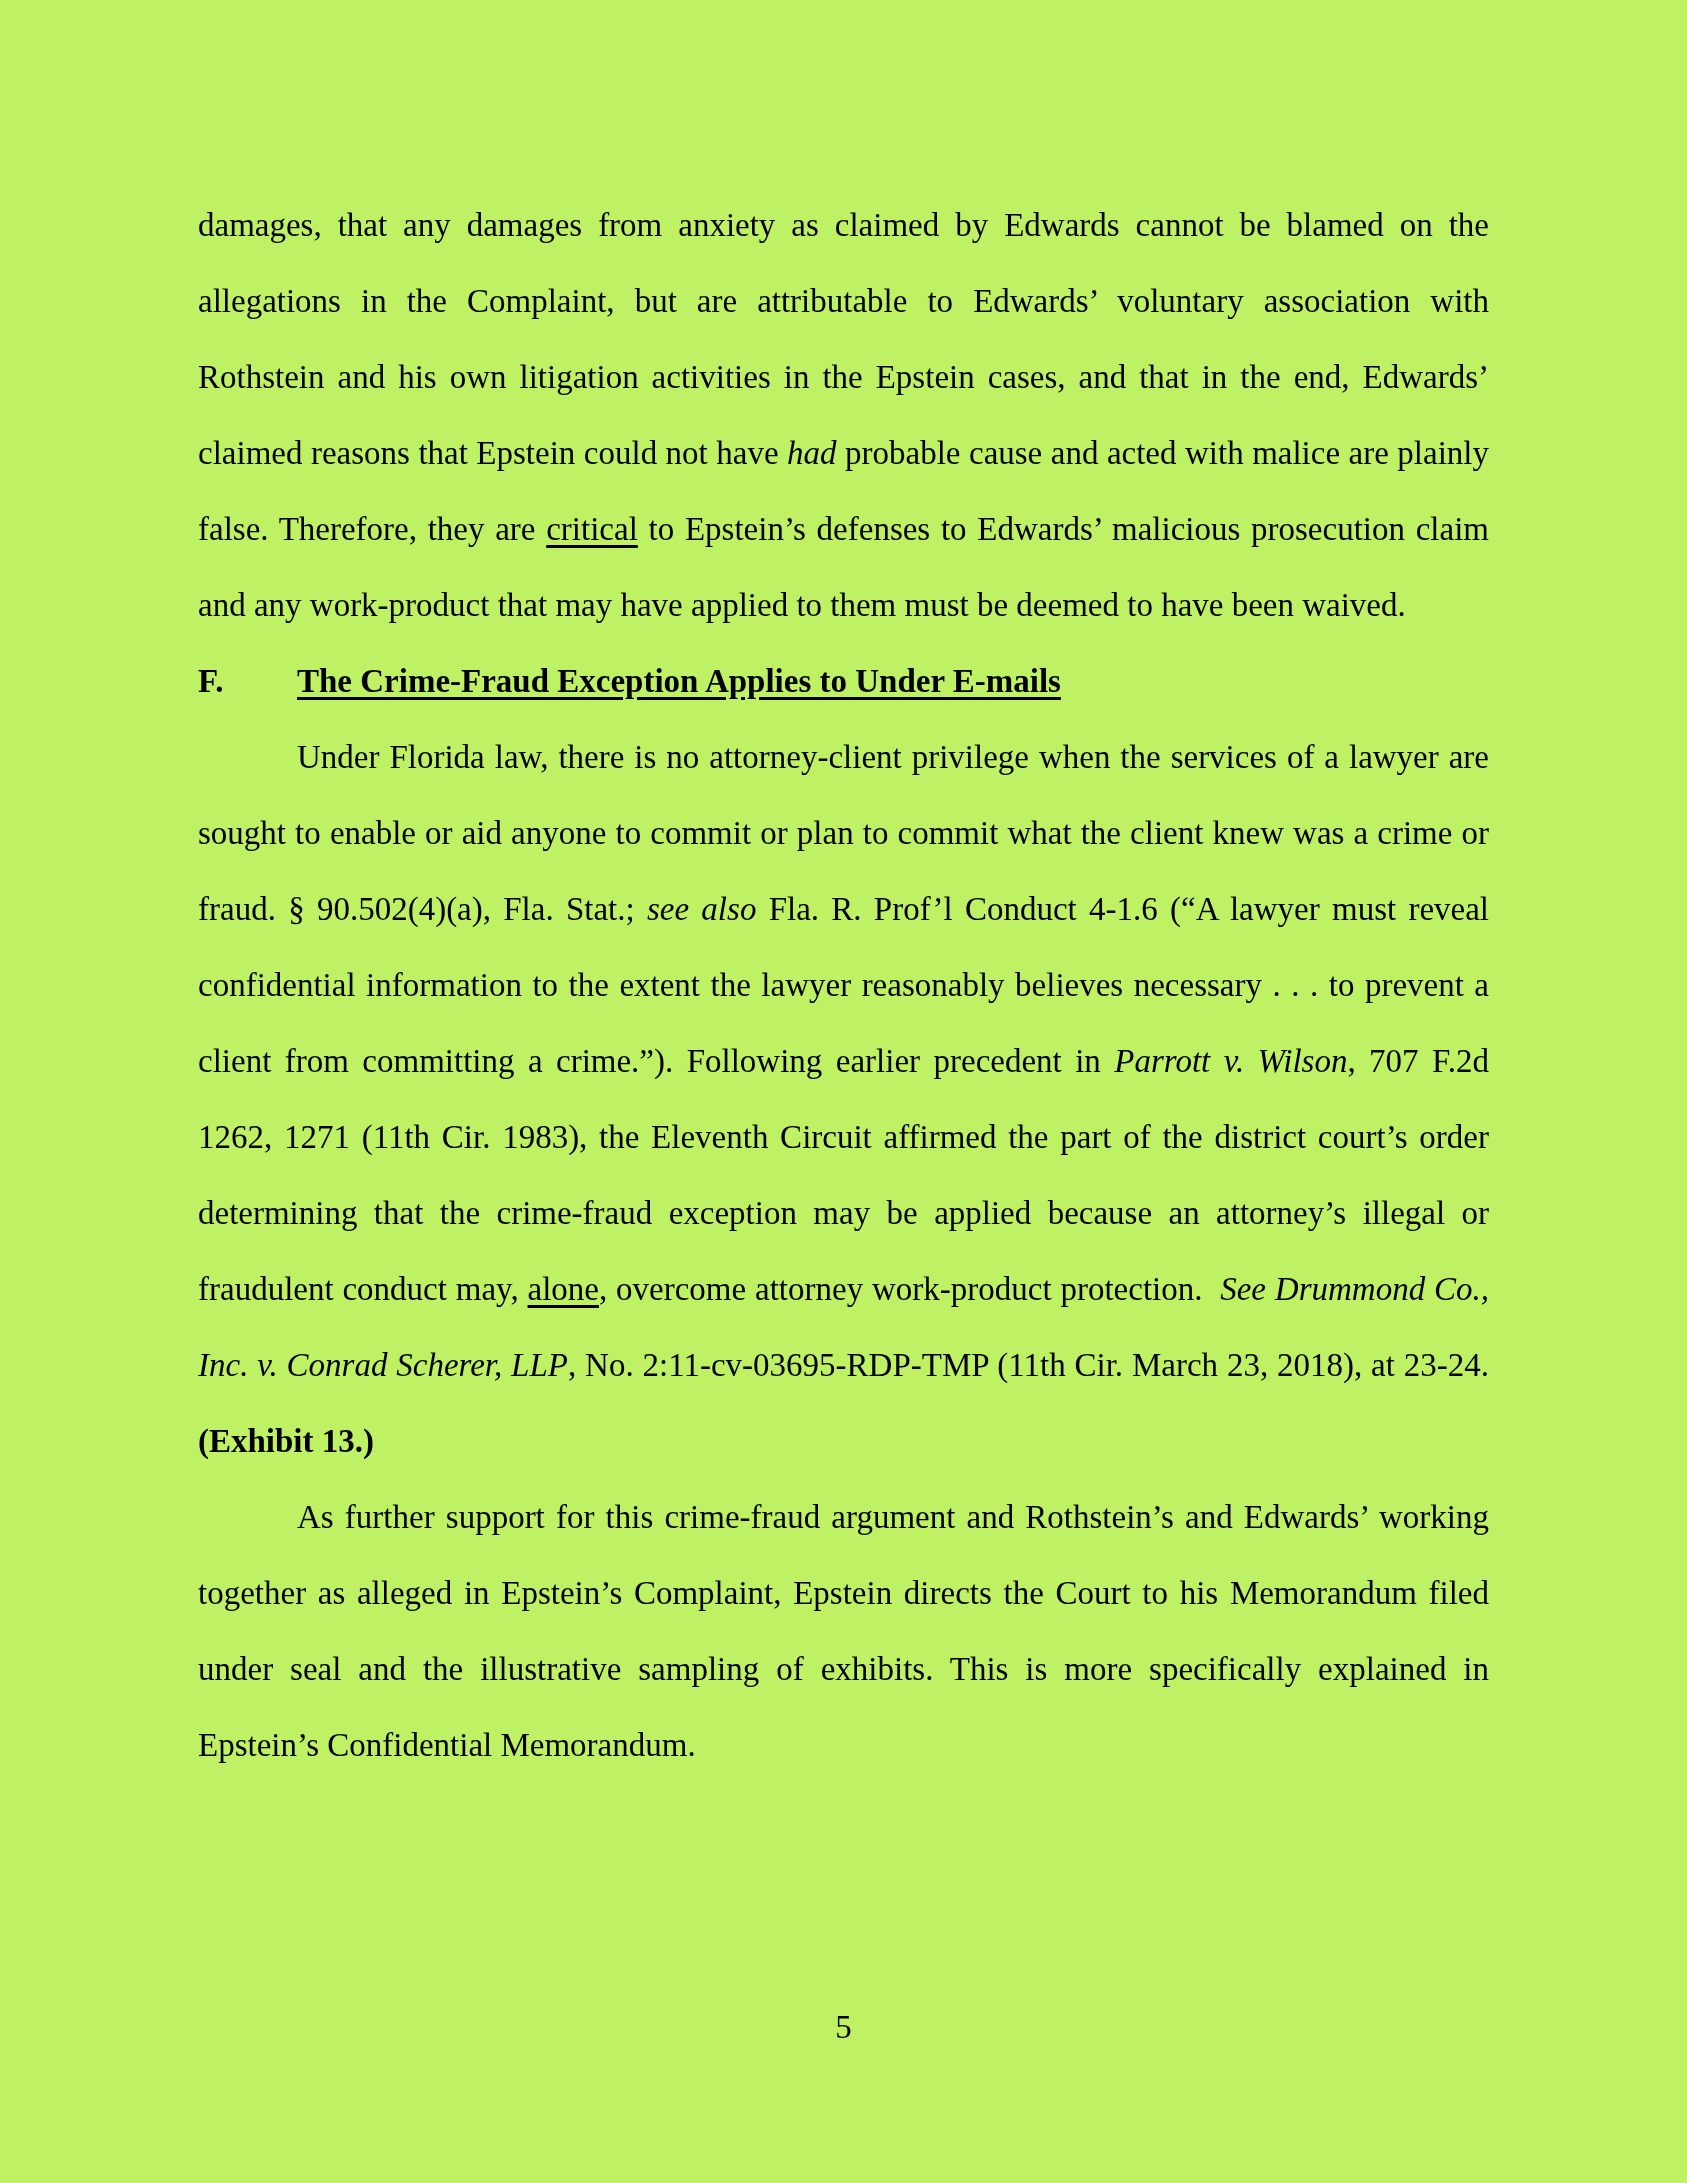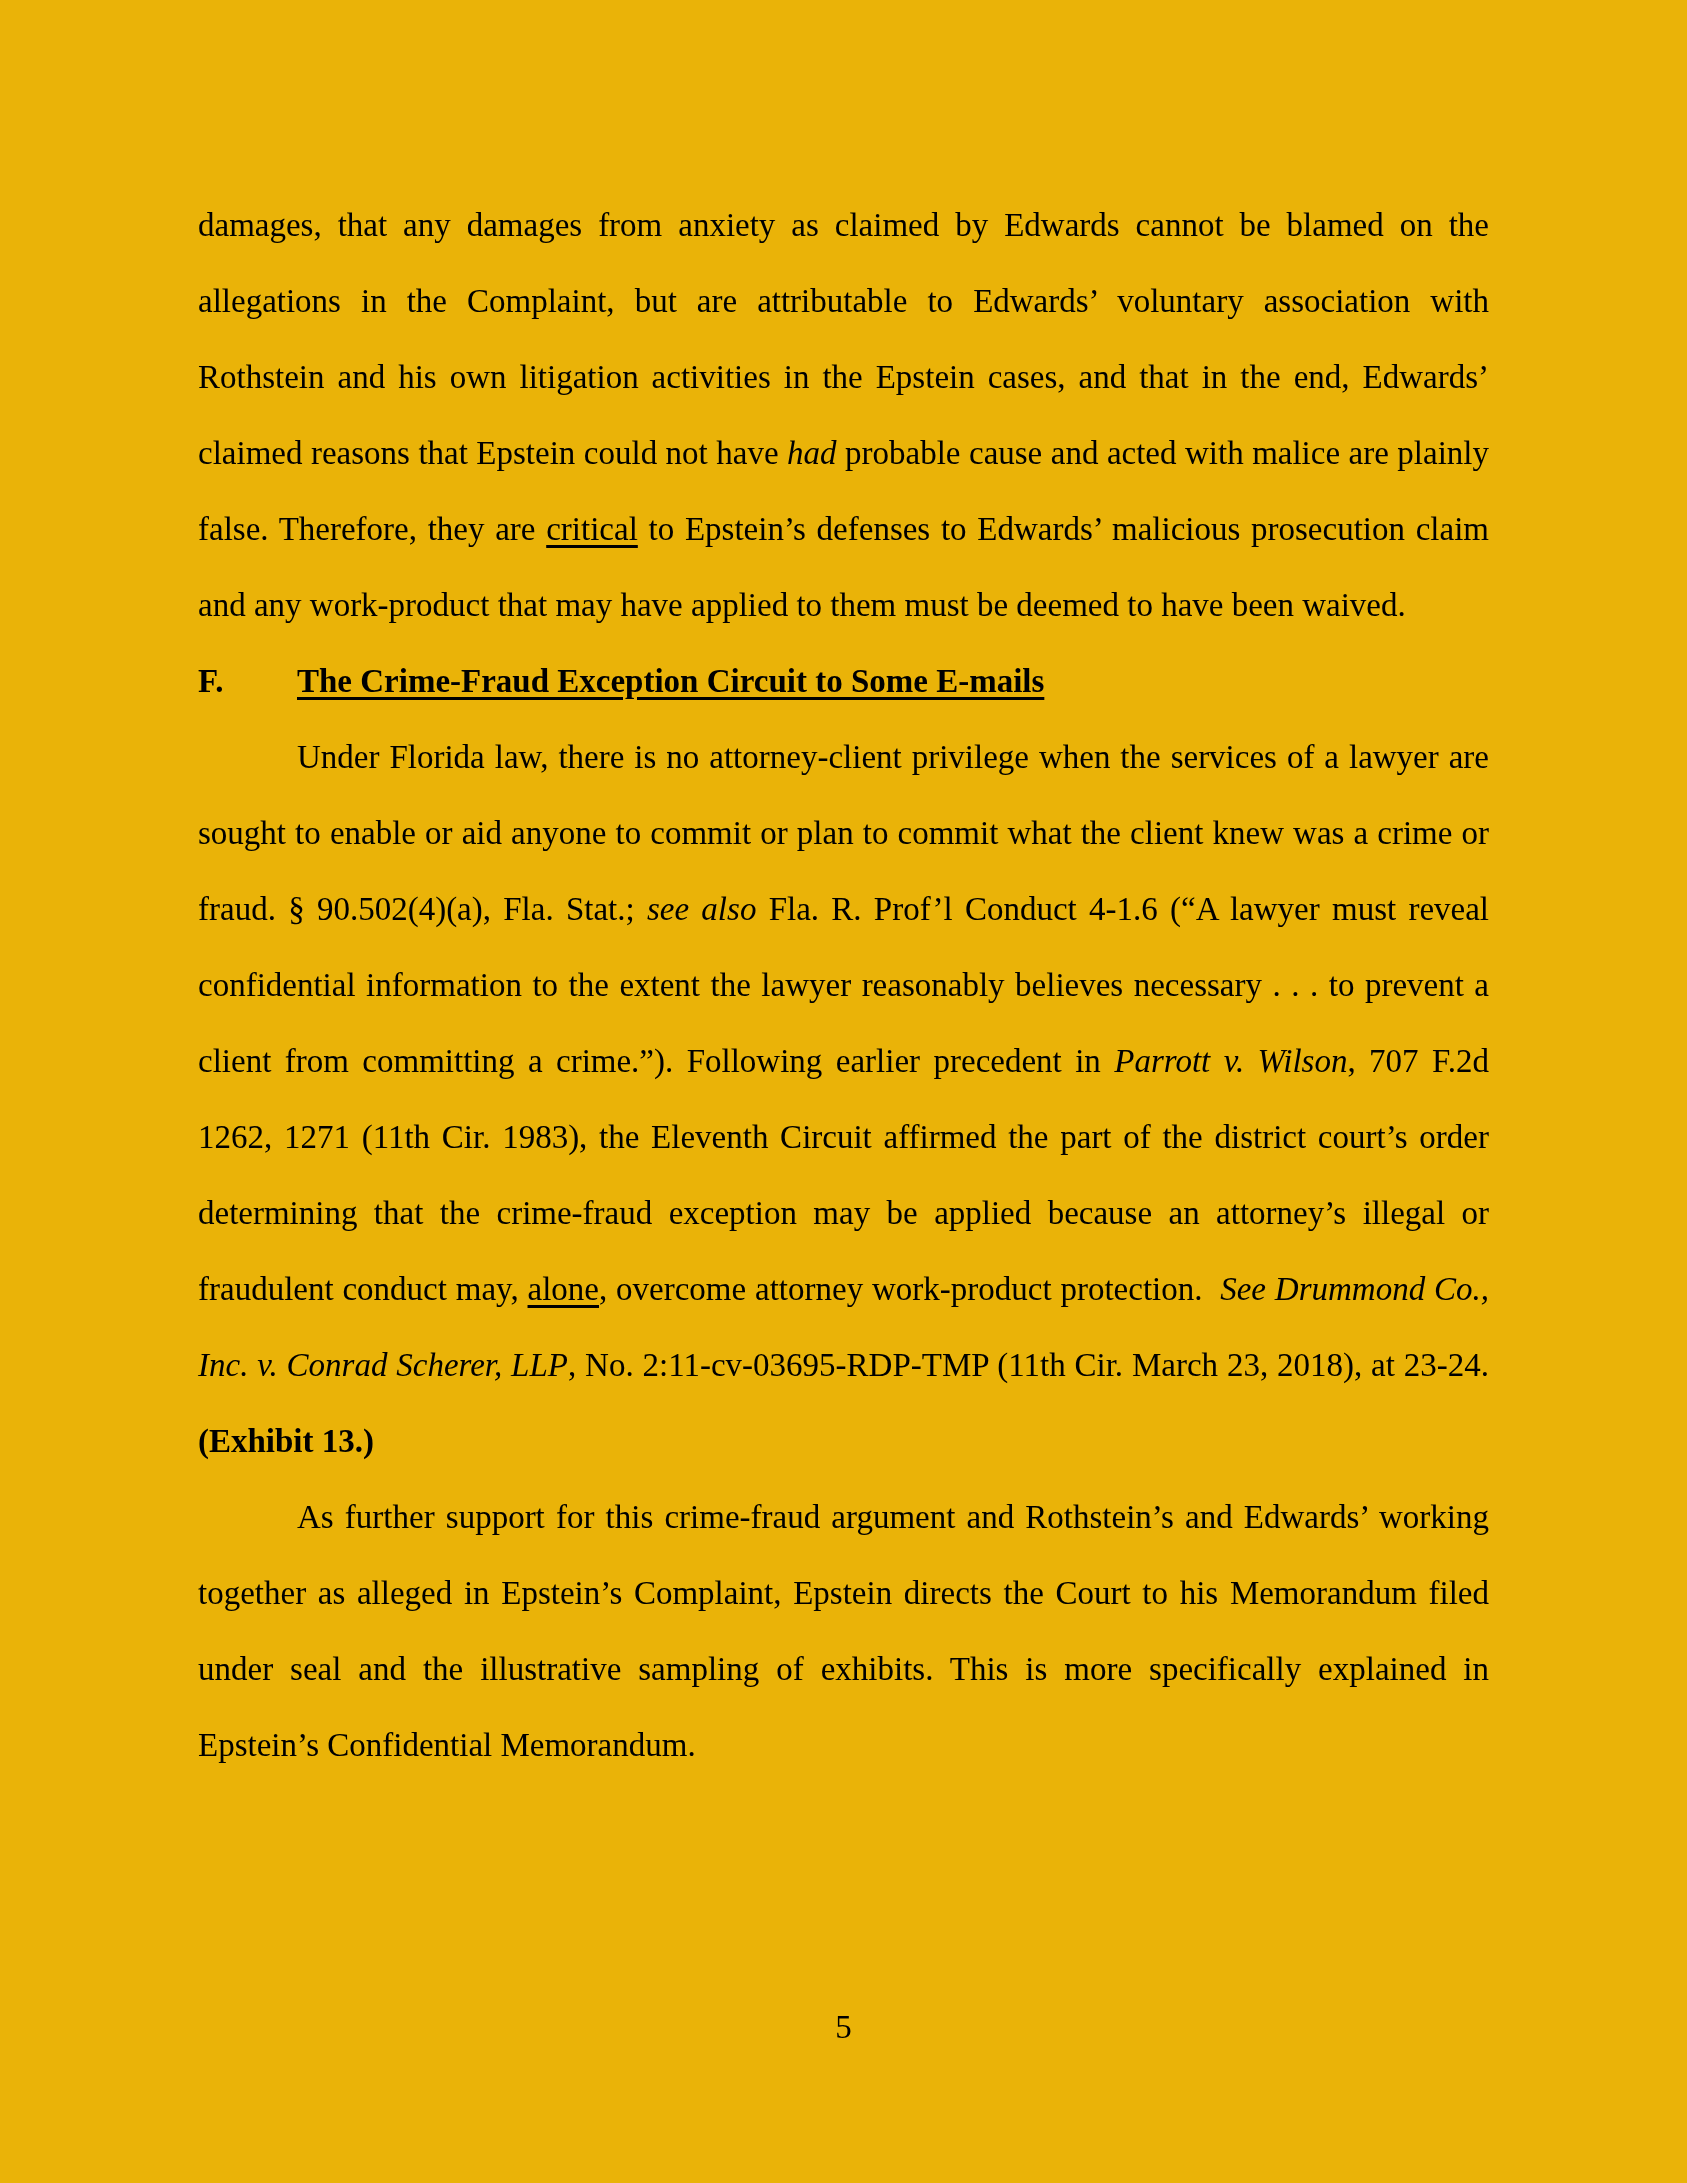--- a/index.html
+++ b/index.html
@@ -1,20 +1,20 @@
 <!DOCTYPE html>
 <html style="font-size:10.6px"><head>
 <meta charset="utf-8">
 <style>
   html, body { margin: 0; padding: 0; background: #ffffff; }
   .page {
     position: relative;
     width: 1687px;
     height: 2183px;
-    background: #eab308;
+    background: #bef264;
     color: #000000;
     font-family: "Liberation Serif", serif;
     overflow: hidden;
   }
   .content {
     position: absolute;
     left: 198px;
     top: 187px;
     width: 1291px;
   }
@@ -46,19 +46,19 @@
     font-size: 33px;
     line-height: 1;
   }
 </style>
 </head>
 <body>
 
 <div class="page">
   <div class="content">
       <p class="body"><span>damages, that any damages from anxiety as claimed by Edwards cannot be blamed on the allegations in the Complaint, but are attributable to Edwards’ voluntary association with Rothstein and his own litigation activities in the Epstein cases, and that in the end, Edwards’ claimed reasons that Epstein could not have </span><span class="it">had</span><span> probable cause and acted with malice are plainly false. Therefore, they are </span><span class="un">critical</span><span> to Epstein’s defenses to Edwards’ malicious prosecution claim and any work-product that may have applied to them must be deemed to have been waived.</span></p>
-      <p class="heading"><span class="heading-label">F.</span><span class="bd un">The Crime-Fraud Exception Circuit to Some E-mails</span></p>
+      <p class="heading"><span class="heading-label">F.</span><span class="bd un">The Crime-Fraud Exception Applies to Under E-mails</span></p>
       <p class="body indent"><span>Under Florida law, there is no attorney-client privilege when the services of a lawyer are sought to enable or aid anyone to commit or plan to commit what the client knew was a crime or fraud. § 90.502(4)(a), Fla. Stat.; </span><span class="it">see also</span><span> Fla. R. Prof’l Conduct 4-1.6 (“A lawyer must reveal confidential information to the extent the lawyer reasonably believes necessary . . . to prevent a client from committing a crime.”). Following earlier precedent in </span><span class="it">Parrott v. Wilson</span><span>, 707 F.2d 1262, 1271 (11th Cir. 1983), the Eleventh Circuit affirmed the part of the district court’s order determining that the crime-fraud exception may be applied because an attorney’s illegal or fraudulent conduct may, </span><span class="un">alone</span><span>, overcome attorney work-product protection.&nbsp; </span><span class="it">See Drummond Co., Inc. v. Conrad Scherer, LLP</span><span>, No. 2:11-cv-03695-RDP-TMP (11th Cir. March 23, 2018), at 23-24. </span><span class="bd">(Exhibit 13.)</span></p>
       <p class="body indent"><span>As further support for this crime-fraud argument and Rothstein’s and Edwards’ working together as alleged in Epstein’s Complaint, Epstein directs the Court to his Memorandum filed under seal and the illustrative sampling of exhibits. This is more specifically explained in Epstein’s Confidential Memorandum.</span></p>
     </div>
   <div class="page-number">5</div>
 </div>
 
 
 </body></html>

